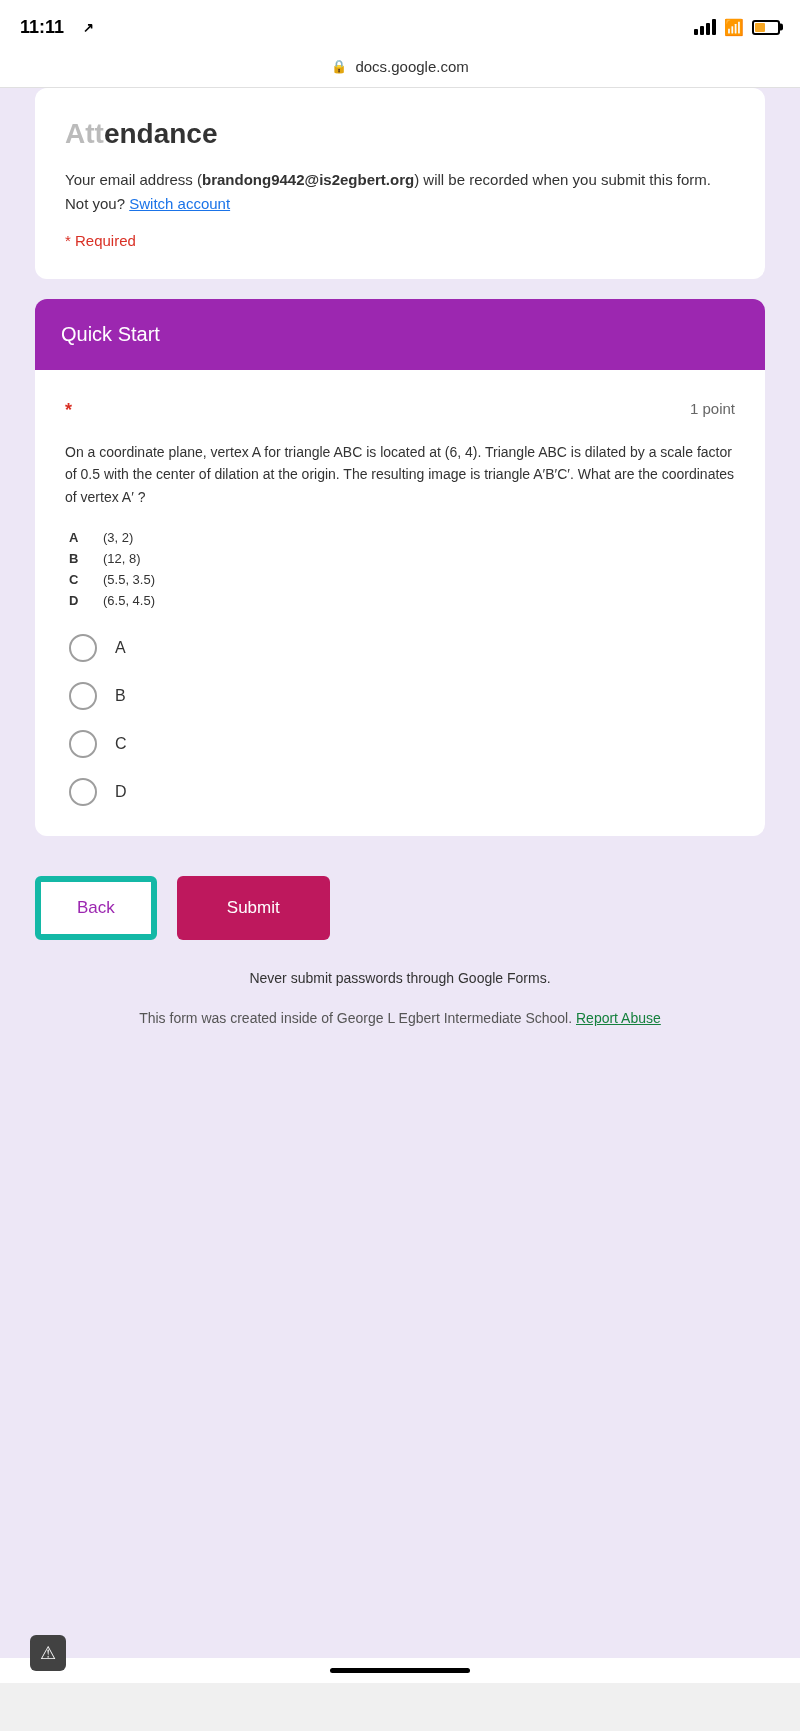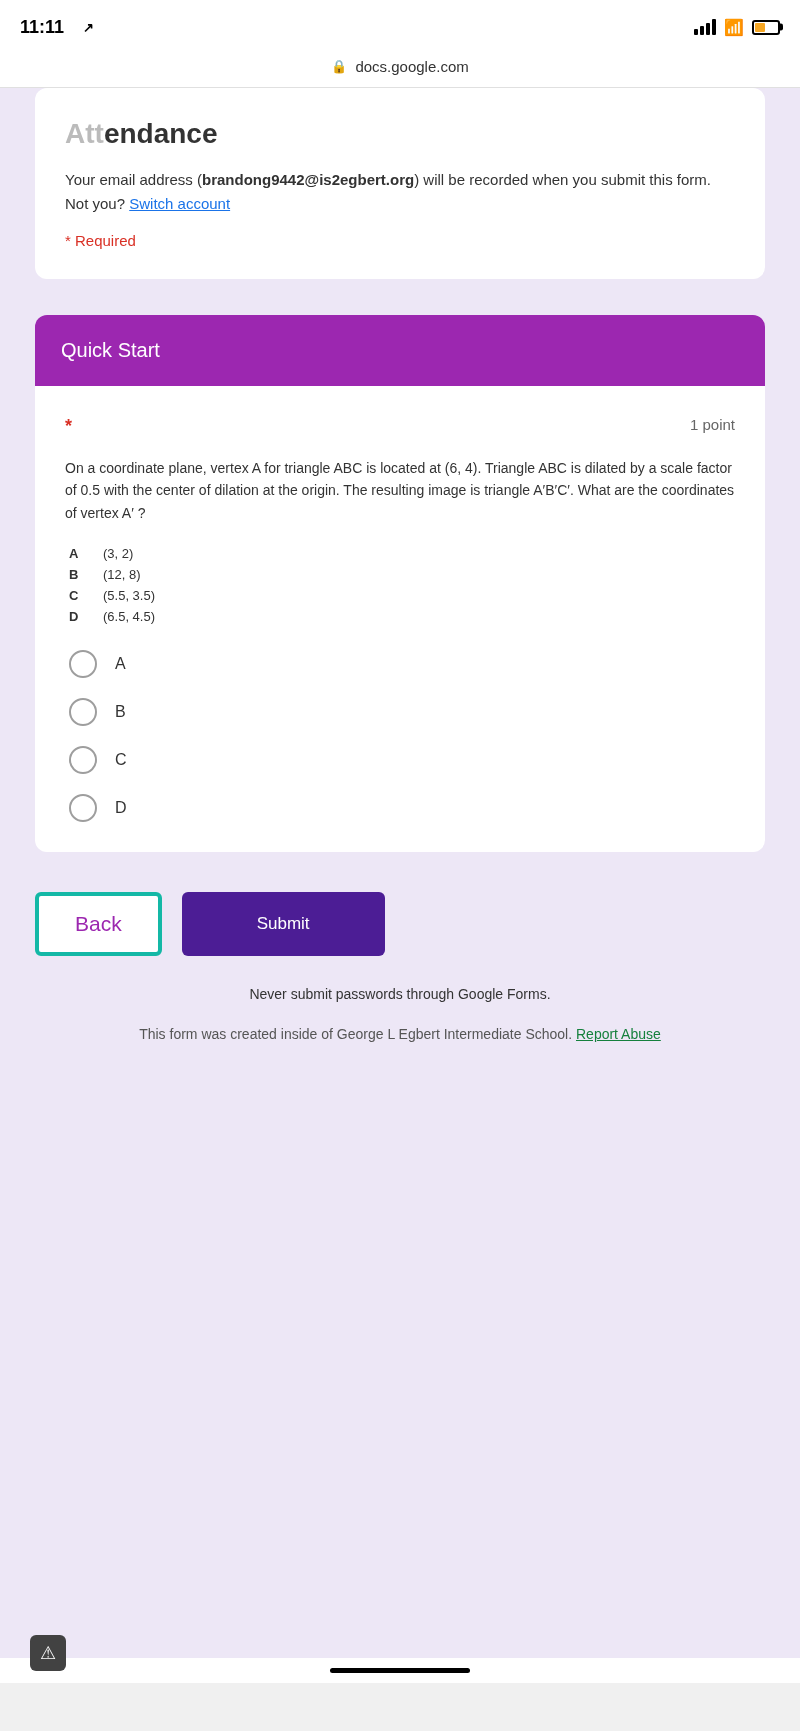--- a/index.html
+++ b/index.html
@@ -103,21 +103,21 @@
       background: #ede7f6;
       min-height: 1570px;
       padding: 0 35px 40px 35px;
     }
 
     
     .top-card {
       background: white;
       border-radius: 12px;
       padding: 30px 30px 30px 30px;
-      margin-bottom: 36px;
+      margin-bottom: 20px;
       position: relative;
     }
     .top-card-title {
       font-size: 28px;
       font-weight: 700;
       color: #333;
       margin-bottom: 18px;
       
     }
     .email-info {
@@ -232,34 +232,34 @@
     
     .bottom-buttons {
       display: flex;
       gap: 20px;
       padding: 20px 35px;
       background: #ede7f6;
     }
     .btn-back {
       background: white;
       color: #9c27b0;
-      border: 4px solid #14b8a6;
+      border: 6px solid #14b8a6;
       border-radius: 6px;
       padding: 16px 36px;
-      font-size: 21px;
+      font-size: 17px;
       font-weight: 500;
       cursor: pointer;
       flex: 0 0 auto;
     }
     .btn-submit {
-      background: #4c1d95;
+      background: #be185d;
       color: white;
       border: none;
       border-radius: 6px;
-      padding: 16px 75px;
+      padding: 16px 50px;
       font-size: 17px;
       font-weight: 500;
       cursor: pointer;
       flex: 0 0 auto;
     }
 
     
     .footer {
       background: #ede7f6;
       padding: 20px 35px 10px;

